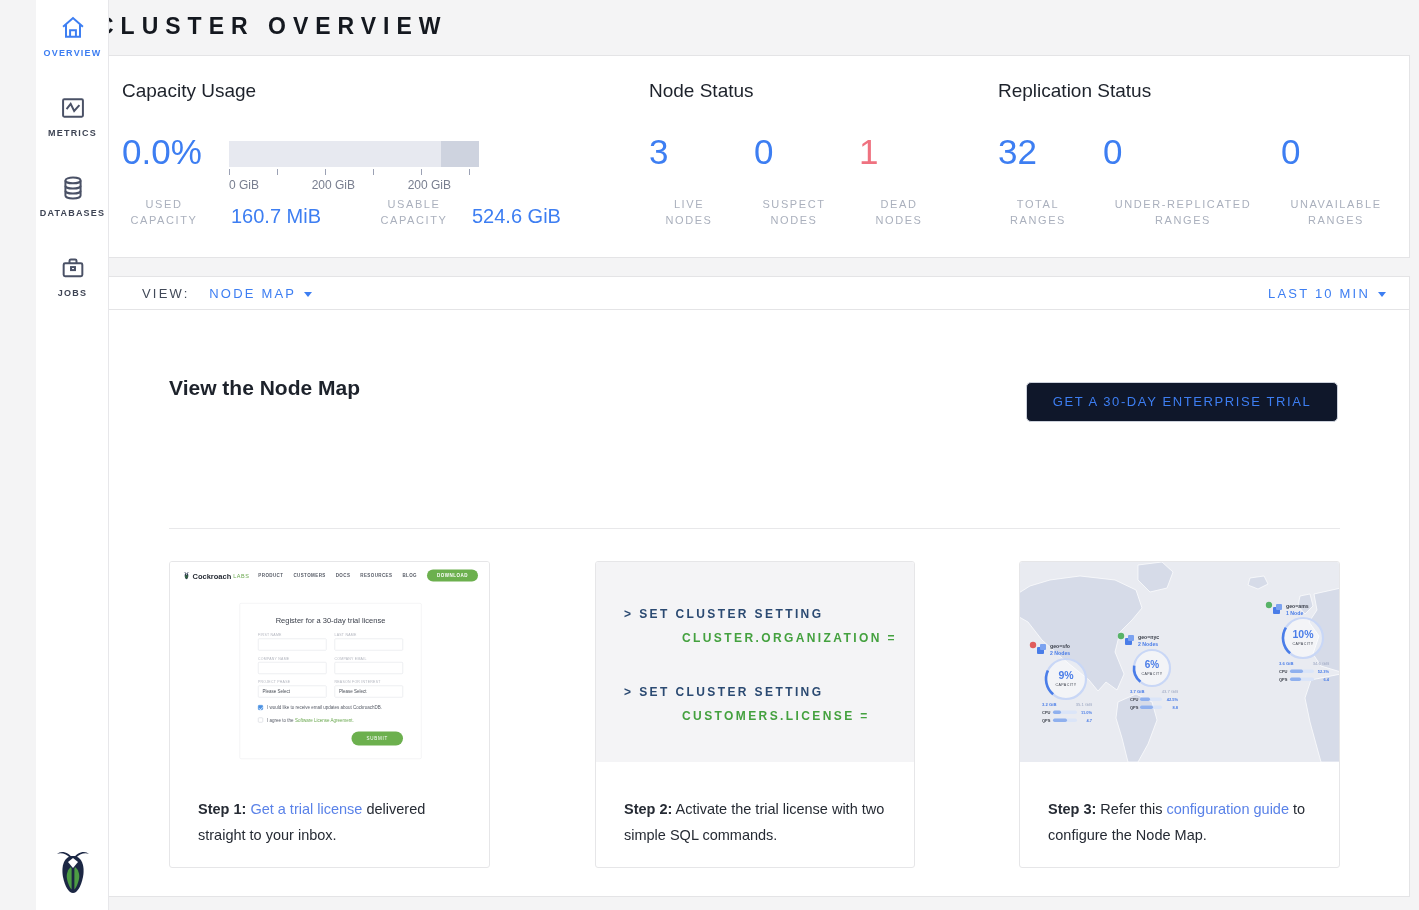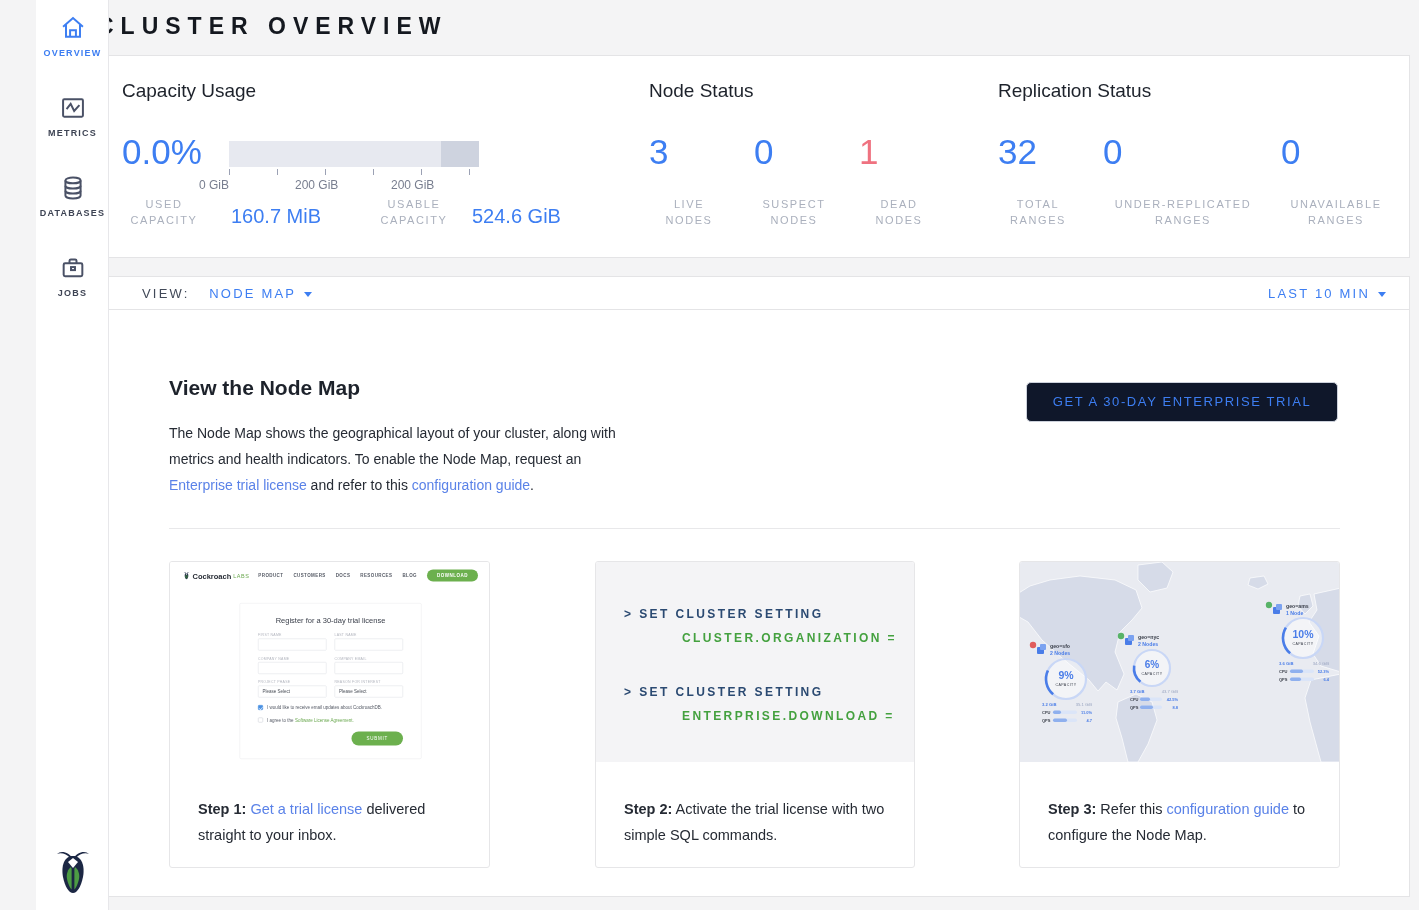--- a/index.html
+++ b/index.html
@@ -25,21 +25,21 @@
   .sec-title { position:absolute; font-size:19px; font-weight:500; color:#1d222b; top:24px; }
   .big-num { position:absolute; top:76px; font-size:35px; color:#3d7ef2; }
   .big-num.dead { color:#ef7280; }
   .small-label { position:absolute; top:140px; font-size:11px; letter-spacing:1.6px;
     color:#aab0bd; line-height:16px;text-align:center; }
   .cap-value { position:absolute; top:149px; font-size:20px; color:#3d7ef2; }
   .cap-bar { position:absolute; left:130px; top:85px; width:250px; height:26px; background:#e7e9f0; }
   .cap-bar .dark { position:absolute; right:0; top:0; width:38px; height:26px; background:#ced3df; }
   .tick { position:absolute; top:113px; width:1px; height:6px; background:#9ba1b4; }
   .tick-label { position:absolute; top:122px; font-size:12px; color:#787e8f; width:60px;
-    text-align:left; margin-left:-30px; }
+    text-align:right; margin-left:-30px; }
   
   .viewbar { left:98px; top:276px; width:1312px; height:34px; font-size:13px;
     letter-spacing:2.2px; }
   .viewbar .left { position:absolute; left:23px; top:9px;margin-left:20px; }
   .viewbar .center { position:absolute; left:0; right:0; top:9px; text-align:center; color:#262c38; }
   .viewbar .right { position:absolute; right:23px; top:9px; color:#3d7ef2; cursor:pointer; }
   .view-label { color:#414958; }
   .blue-drop { color:#3d7ef2; cursor:pointer; }
   .caret { display:inline-block; width:0; height:0; border-left:4px solid transparent;
     border-right:4px solid transparent; border-top:5px solid #3d7ef2; margin-left:8px;
@@ -195,21 +195,20 @@
     </span>
   </div>
   <div class="right">
     <span>LAST 10 MIN</span><span class="caret"></span>
   </div>
 </section>
 
 <section class="panel mainpanel">
   <h2 class="nm-heading">View the Node Map</h2>
   <button class="trial-btn">GET A 30-DAY ENTERPRISE TRIAL</button>
-  <p class="nm-desc"><span>The Node Map shows the geographical layout of your cluster, along with metrics and health indicators. To enable the Node Map, request an </span><a class="lnk">Enterprise trial license</a><span> and refer to this </span><a class="lnk">configuration guide</a><span>.</span></p>
   <div class="divider"></div>
 
   <div class="card card1">
     <div class="card-media">
       <div class="mini-wrap">
         <div class="mini-header">
           <div class="mini-logo">
             <svg width="14" height="18" viewBox="0 0 40 52">
               <path d="M20 14 C16 7 8 5 4 9 C8 7 14 9 17 13 Z" fill="#1c2744"></path>
               <path d="M20 14 C24 7 32 5 36 9 C32 7 26 9 23 13 Z" fill="#1c2744"></path>
@@ -273,21 +272,21 @@
     </div>
     <p class="caption"><b>Step 1:</b><span> </span><a class="lnk">Get a trial license</a><span> delivered straight to your inbox.</span></p>
   </div>
 
   <div class="card card2">
     <div class="codebox">
       <div class="code-prompt">&gt; SET CLUSTER SETTING</div>
       <div class="code-setting">CLUSTER.ORGANIZATION =</div>
       <div class="code-gap"></div>
       <div class="code-prompt">&gt; SET CLUSTER SETTING</div>
-      <div class="code-setting">ENTERPRISE.DOWNLOAD =</div>
+      <div class="code-setting">CUSTOMERS.LICENSE =</div>
     </div>
     <p class="caption"><b>Step 2:</b><span> Activate the trial license with two simple SQL commands.</span></p>
   </div>
 
   <div class="card card3">
     <div class="card-media">
       <svg width="321" height="200" viewBox="0 0 321 200">
         <rect width="321" height="200" fill="#e9ebf1"></rect>
         <g fill="#d6dbe8" stroke="#ffffff" stroke-width="0.7">
           <path d="M-6,34 L10,24 L30,18 L60,14 L95,18 L116,28 L122,46 L112,58 L100,70 L95,90 L104,112 L97,128 L86,120 L78,129 L69,118 L42,96 L22,78 L8,60 L-6,52 Z"></path>

